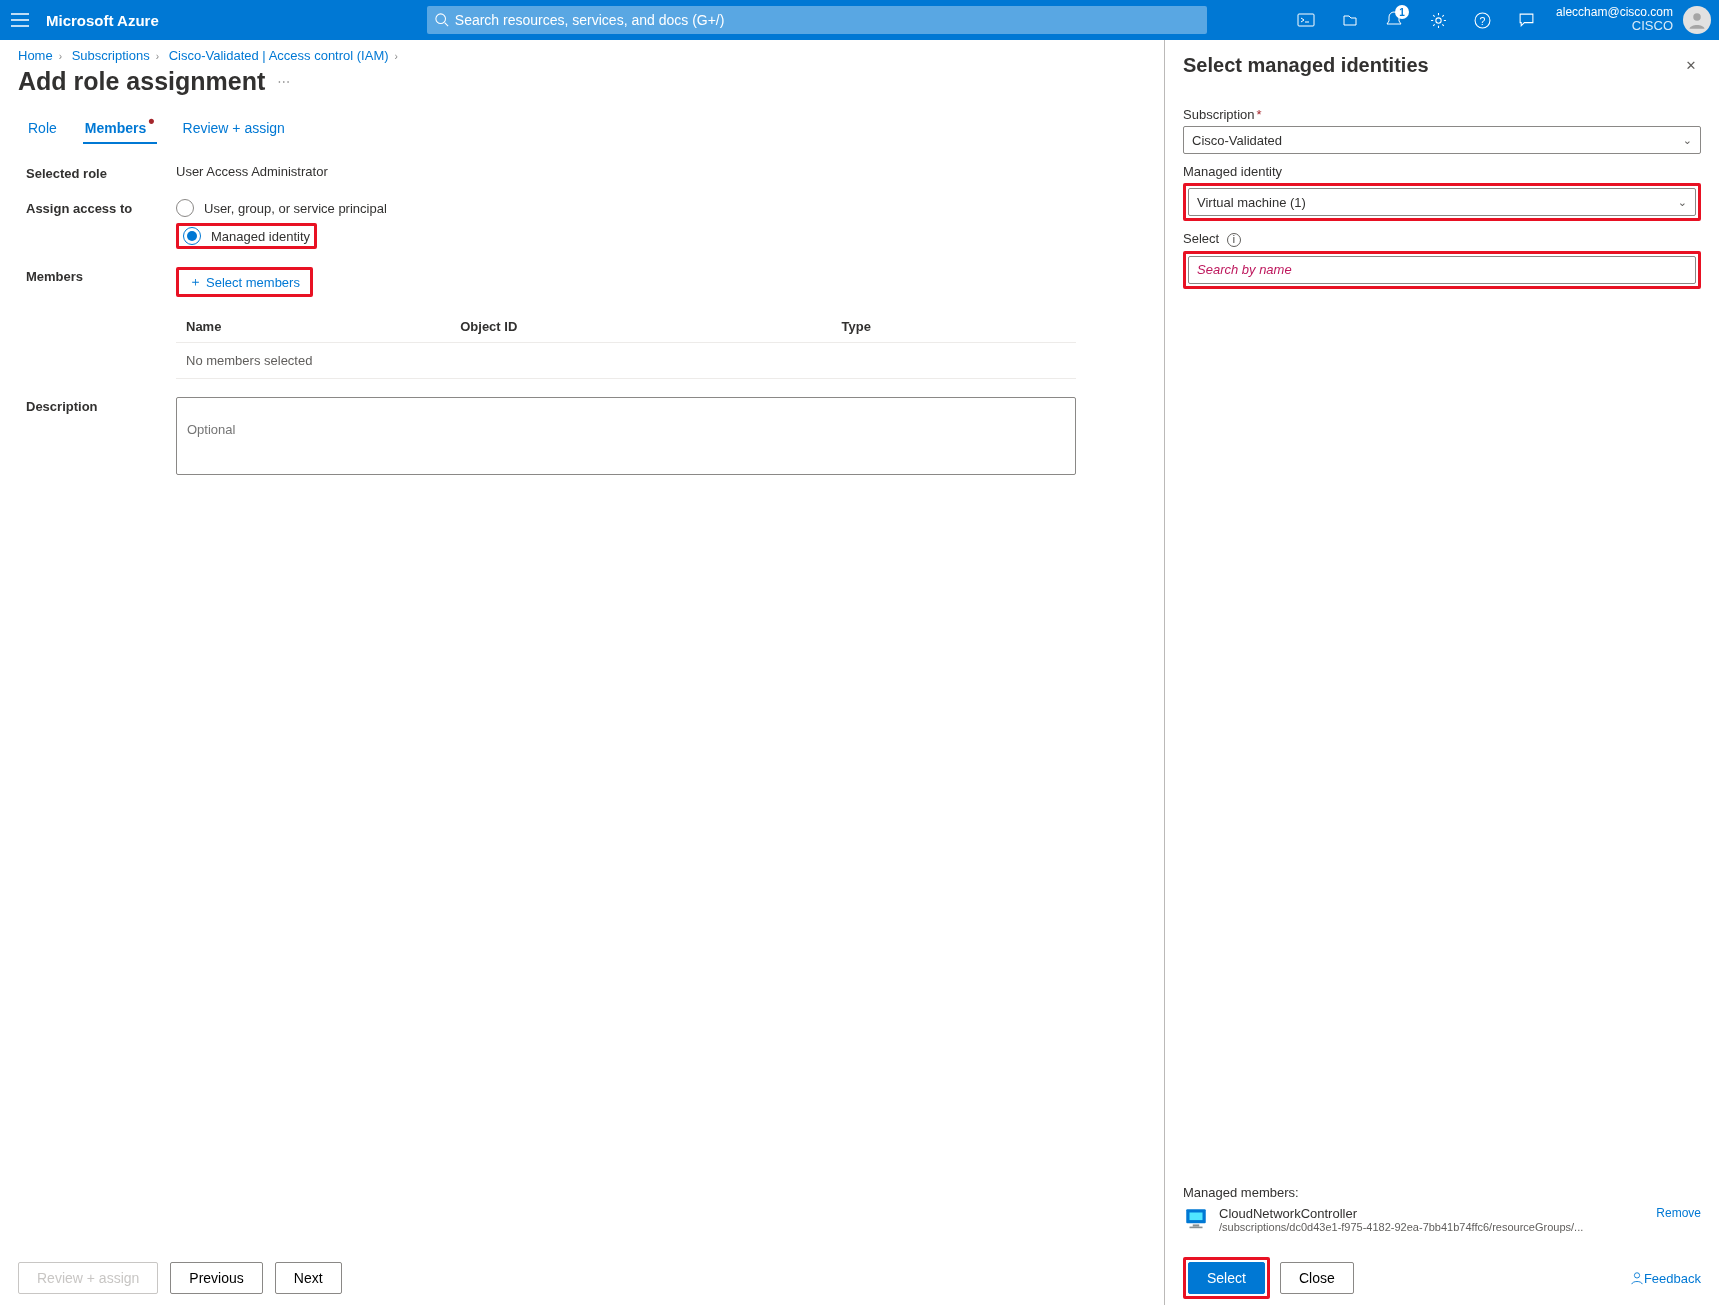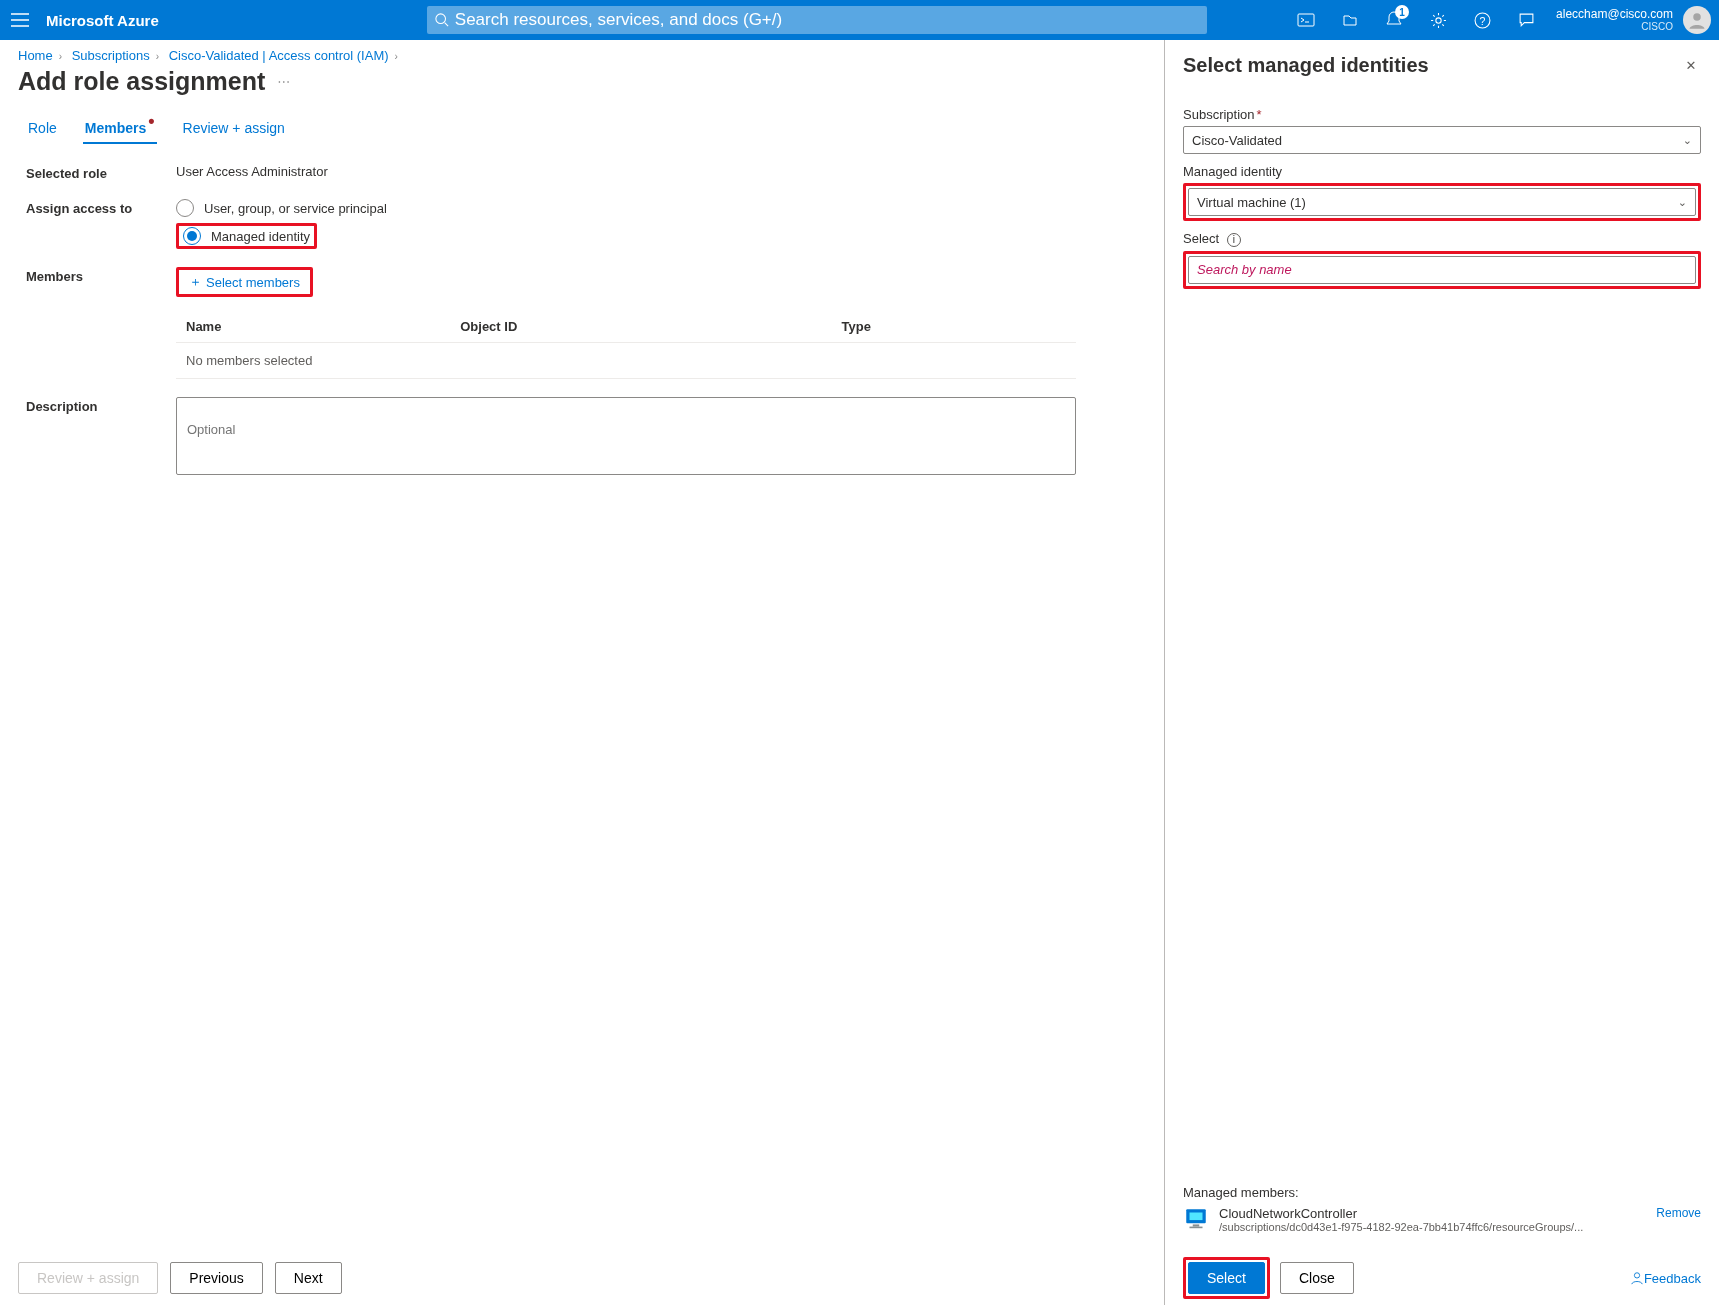--- a/index.html
+++ b/index.html
@@ -2,26 +2,26 @@
 <html><head>
 <meta charset="utf-8">
 <style>
 * { box-sizing: border-box; margin: 0; padding: 0; font-family: "Segoe UI", -apple-system, sans-serif; }
 body { background: #fff; color: #323130; font-size: 13px; }
 
 
 .topbar { height: 40px; background: #0078d4; color: #fff; display: flex; align-items: center; padding: 0 8px; }
 .menu-icon { width: 24px; display:flex; justify-content:center; cursor:pointer; }
 .brand { font-weight:600; margin: 0 18px 0 14px; font-size:15px; }
-.searchbox { flex: 1; max-width: 780px; height: 28px; background: rgba(255,255,255,.35); border-radius:2px; display:flex; align-items:center; padding:0 8px; color:#fff; font-size:17px; }
+.searchbox { flex: 1; max-width: 780px; height: 28px; background: rgba(255,255,255,.35); border-radius:2px; display:flex; align-items:center; padding:0 8px; color:#fff; font-size:14px; }
 .searchbox svg { margin-right:6px; }
 .toolbar-icons { display:flex; align-items:center; gap:4px; margin-left:auto; }
 .toolbar-icons .tb-btn { width:40px; height:40px; display:flex; align-items:center; justify-content:center; cursor:pointer; position:relative; }
 .account { text-align:right; line-height:1.1; padding:0 6px; font-size:12px; }
-.account .org { font-size:10px; opacity:.85; }
+.account .org { font-size:13px; opacity:.85; }
 .avatar { width:28px; height:28px; border-radius:50%; background:#e1e1e1; display:flex; align-items:center; justify-content:center; color:#777; }
 .badge { position:absolute; top:5px; right:5px; background:#fff; color:#0078d4; border-radius:50%; width:14px; height:14px; font-size:10px; display:flex; align-items:center; justify-content:center; font-weight:600; }
 
 
 .breadcrumb { padding: 8px 18px 2px; font-size:13px; }
 .breadcrumb a { color:#0078d4; text-decoration:none; }
 .breadcrumb .sep { color:#888; margin:0 6px; font-size:10px; }
 
 
 .page-title-row { display:flex; align-items:center; padding: 2px 18px 10px; gap:12px; }

